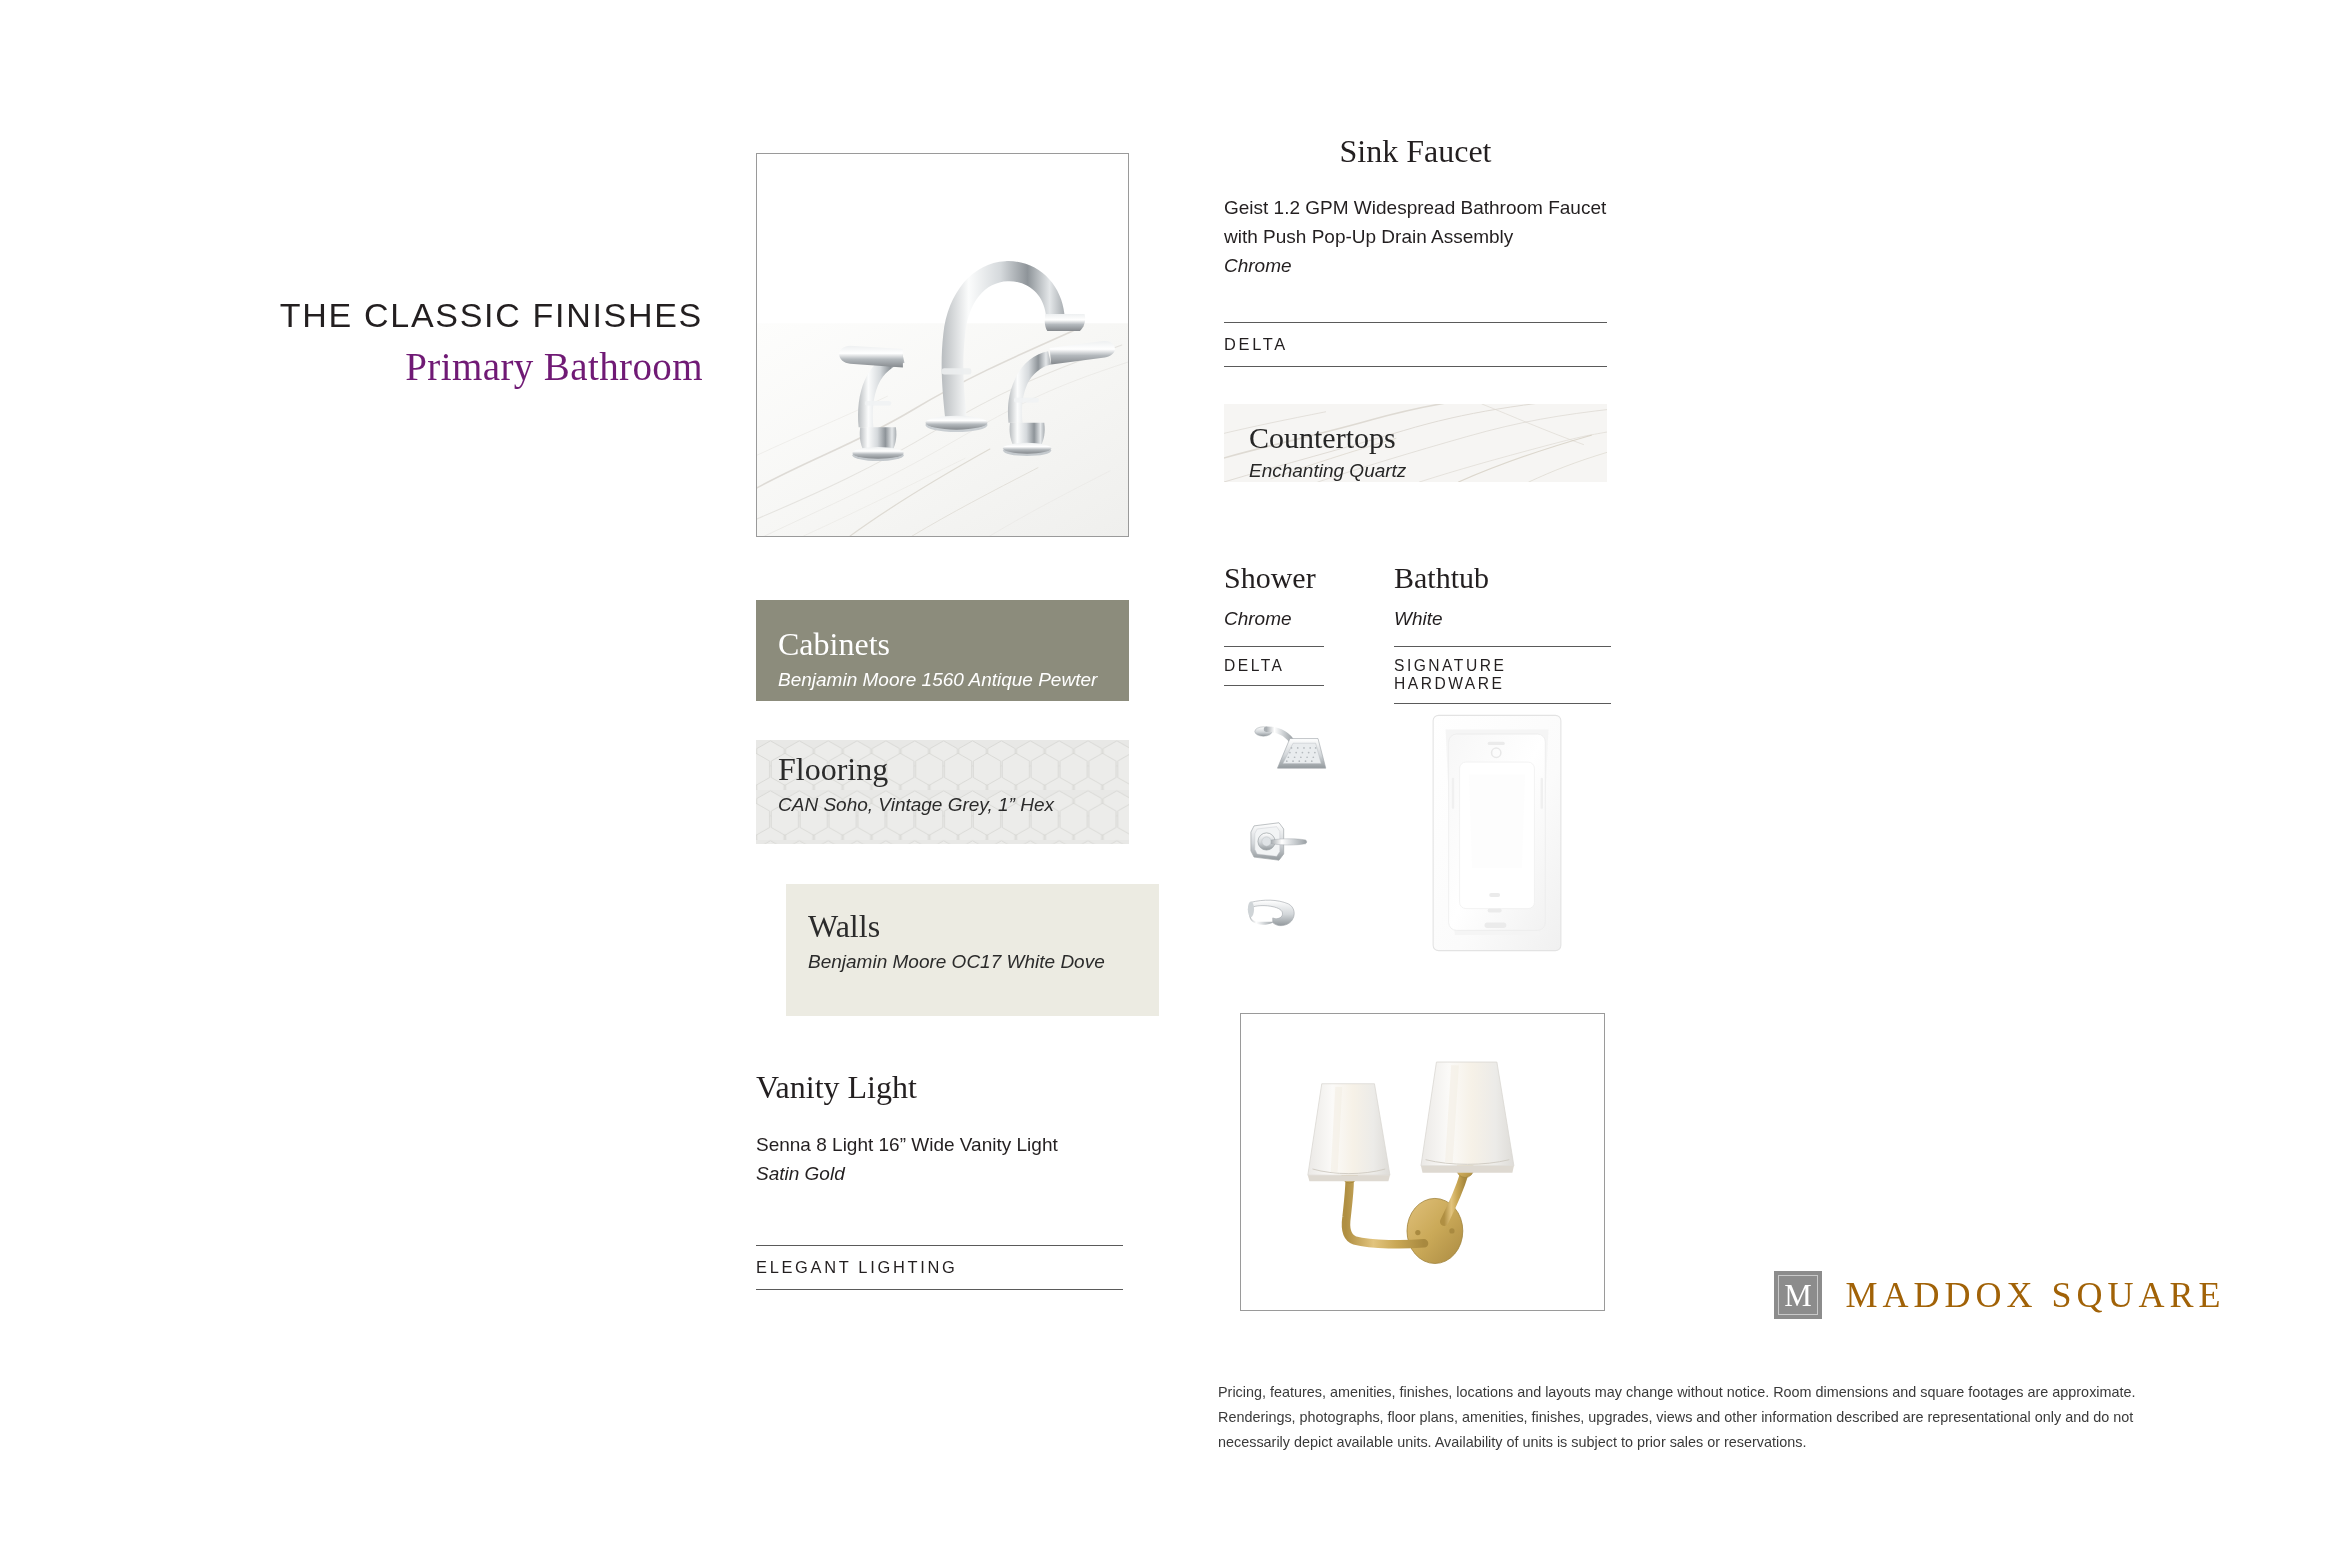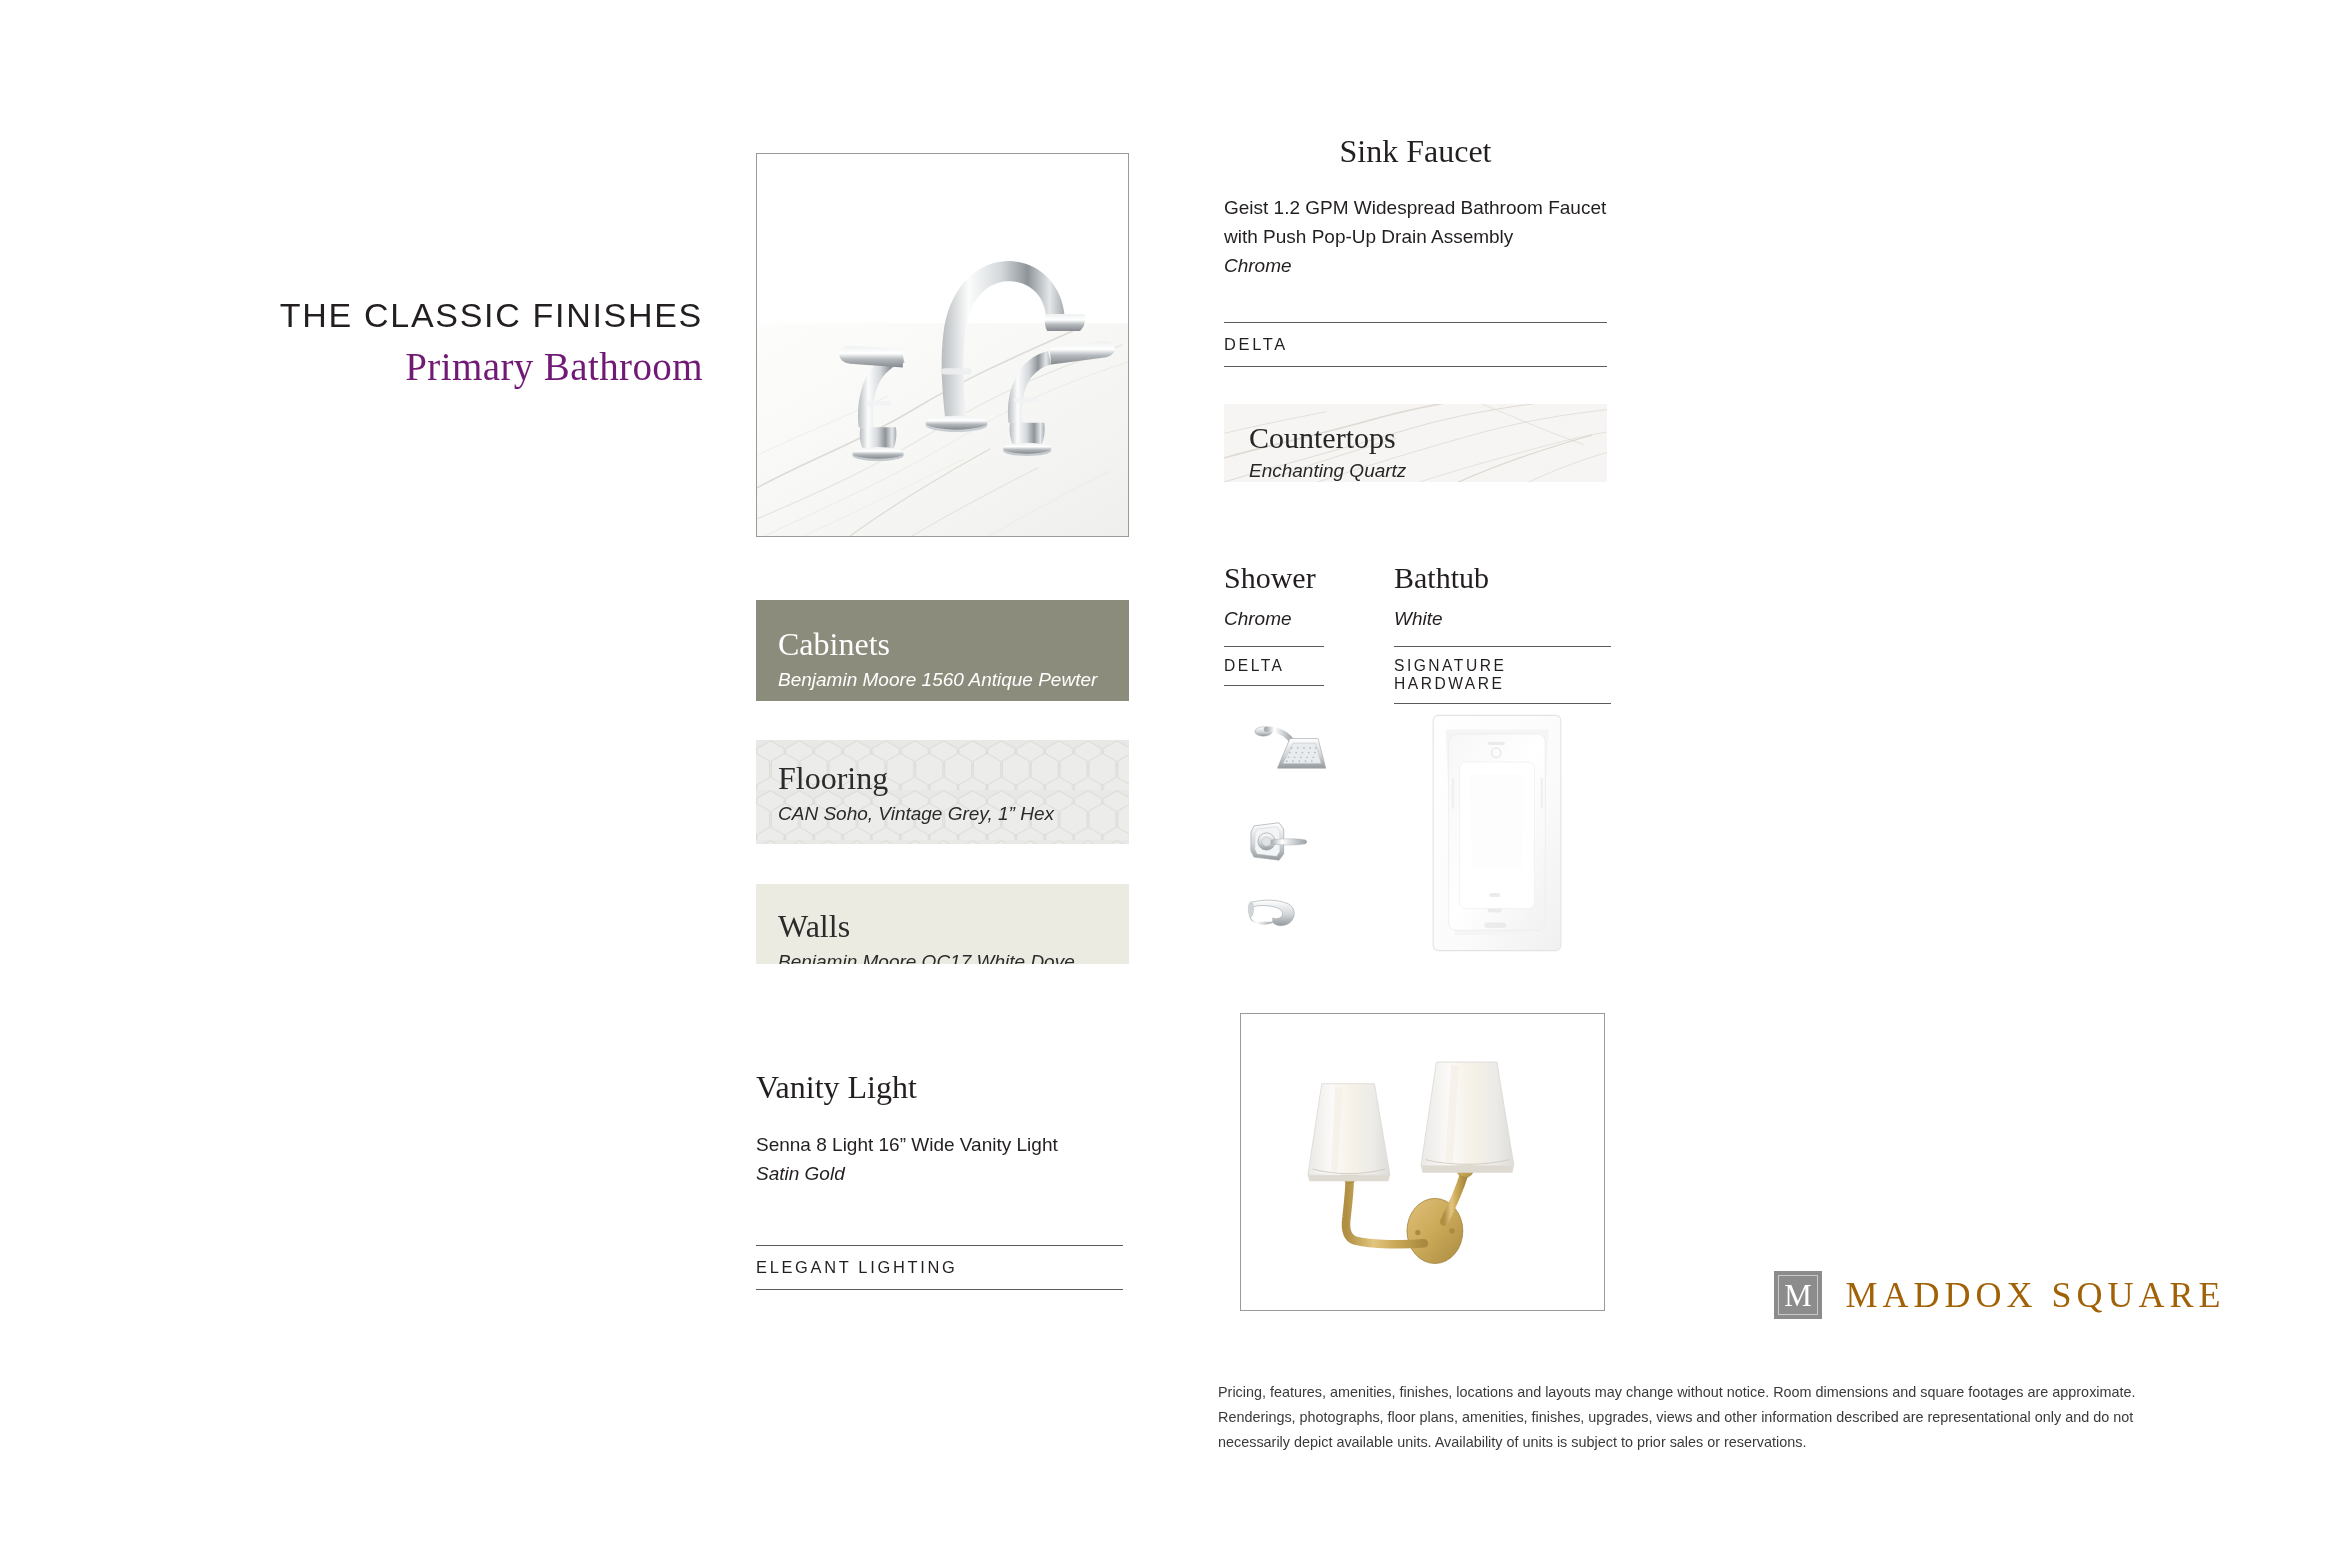--- a/index.html
+++ b/index.html
@@ -117,31 +117,32 @@
   #swatch-cabinets .swatch-sub { color: #ffffff; }
   #swatch-cabinets .swatch-inner { padding-top: 26.5px; }
 
   #swatch-flooring {
     top: 740px;
     height: 104px;
     background: #e8e8e6;
   }
   #swatch-flooring .swatch-title,
   #swatch-flooring .swatch-sub { color: #2b2b2b; }
-  #swatch-flooring .swatch-inner { padding-top: 21px; }
+  #swatch-flooring .swatch-inner { padding-top: 12px; }
   .hexpattern {
     position: absolute;
     left: 0; top: 0; right: 0; bottom: 0;
     z-index: 1;
   }
 
   #swatch-walls {
     top: 884px;
-    height: 80px;
+    height: 132px;
     background: #ecebe2;
+    margin-left: 30px;
   }
   #swatch-walls .swatch-title,
   #swatch-walls .swatch-sub { color: #2b2b2b; }
   #swatch-walls .swatch-inner { padding-top: 25px; }
 
   #vanity-block {
     position: absolute;
     left: 756px;
     top: 1070px;
     width: 367px;

